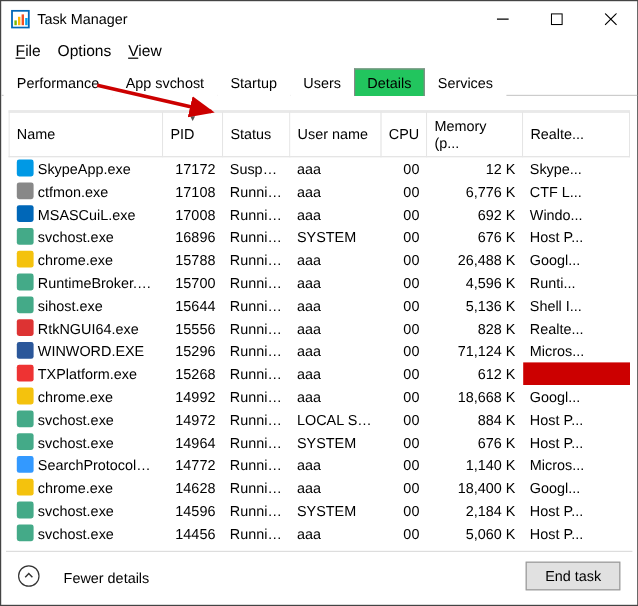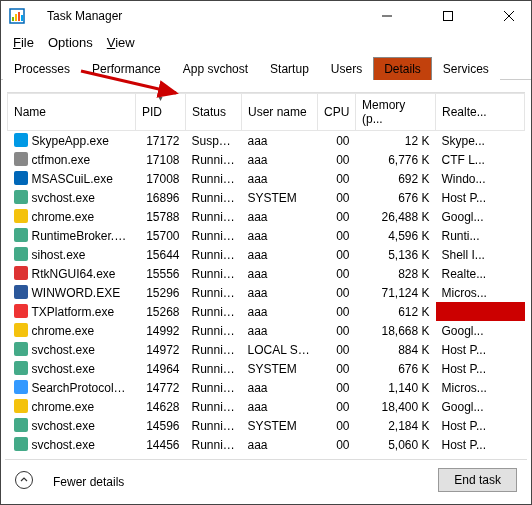--- a/index.html
+++ b/index.html
@@ -1,28 +1,28 @@
 <!DOCTYPE html>
 <html><head>
 <meta charset="utf-8">
 <style>
   * { box-sizing: border-box; }
   html, body { margin:0; padding:0; font-family:"Segoe UI",Arial,sans-serif; font-size:12px; background:#fff; color:#000; }
   .window { width:532px; height:505px; border:1px solid #444; background:#fff; display:flex; flex-direction:column; position:relative; }
-  .titlebar { display:flex; align-items:center; height:30px;gap:16px; }
+  .titlebar { display:flex; align-items:center; height:30px; }
   .titlebar .icon { width:16px; height:16px; margin:0 6px 0 8px; }
   .titlebar .title { flex:0 0 auto; font-size:12px; }
   .titlebar .spacer { flex:1; }
   .winbtn { width:45px; height:30px; display:flex; align-items:center; justify-content:center; }
   .menubar { display:flex; gap:2px; padding:2px 6px 4px; font-size:13px; }
   .menubar span { padding:2px 6px; }
   .menubar span u { text-decoration:underline; }
   .tabs { display:flex; border-bottom:1px solid #ccc; padding:0 2px; position:relative; }
   .tab { padding:4px 10px; font-size:12px; border:1px solid transparent; border-bottom:none; background:#fff; position:relative; top:1px;}
-  .tab.sel { border-color:#888; background:#c2410c; z-index:1; }
+  .tab.sel { border-color:#888; background:#22c55e; z-index:1; }
   .content { flex:1; overflow:hidden; padding:6px 2px 2px 2px; display:flex; flex-direction:column; }
   .tablewrap { flex:1; overflow:hidden; border-top:1px solid #ddd; margin:6px 4px 4px 4px; }
   table { border-collapse:collapse; width:100%; table-layout:fixed; }
   th { text-align:left; font-weight:normal; padding:4px 6px; border:1px solid #e5e5e5; font-size:12px; background:#fff; position:relative; }
   td { padding:2px 6px; font-size:12px; white-space:nowrap; overflow:hidden; text-overflow:ellipsis; }
   .num { text-align:right; }
   .procicon { width:14px; height:14px; display:inline-block; vertical-align:-2px; margin-right:4px; border-radius:2px; }
   .footer { display:flex; align-items:center; padding:8px 10px; border-top:1px solid #ddd; margin:0 4px 4px; }
   .fewer { display:flex; align-items:flex-end; gap:20px; font-size:12px; }
   .circle { width:18px; height:18px; border:1px solid #333; border-radius:50%; display:flex; align-items:center; justify-content:center; }
@@ -72,21 +72,20 @@
       </div>
   </div>
 
   <div class="menubar">
     <span><u>F</u>ile</span>
     <span>Options</span>
     <span><u>V</u>iew</span>
   </div>
 
   <div class="tabs" id="tabstrip">
-      <div class="tab">Processes</div>
       <div class="tab">Performance</div>
       <div class="tab">App svchost</div>
       <div class="tab">Startup</div>
       <div class="tab">Users</div>
       <div class="tab sel">Details</div>
       <div class="tab">Services</div>
     </div>
 
   <div class="content">
     <div class="tablewrap">

